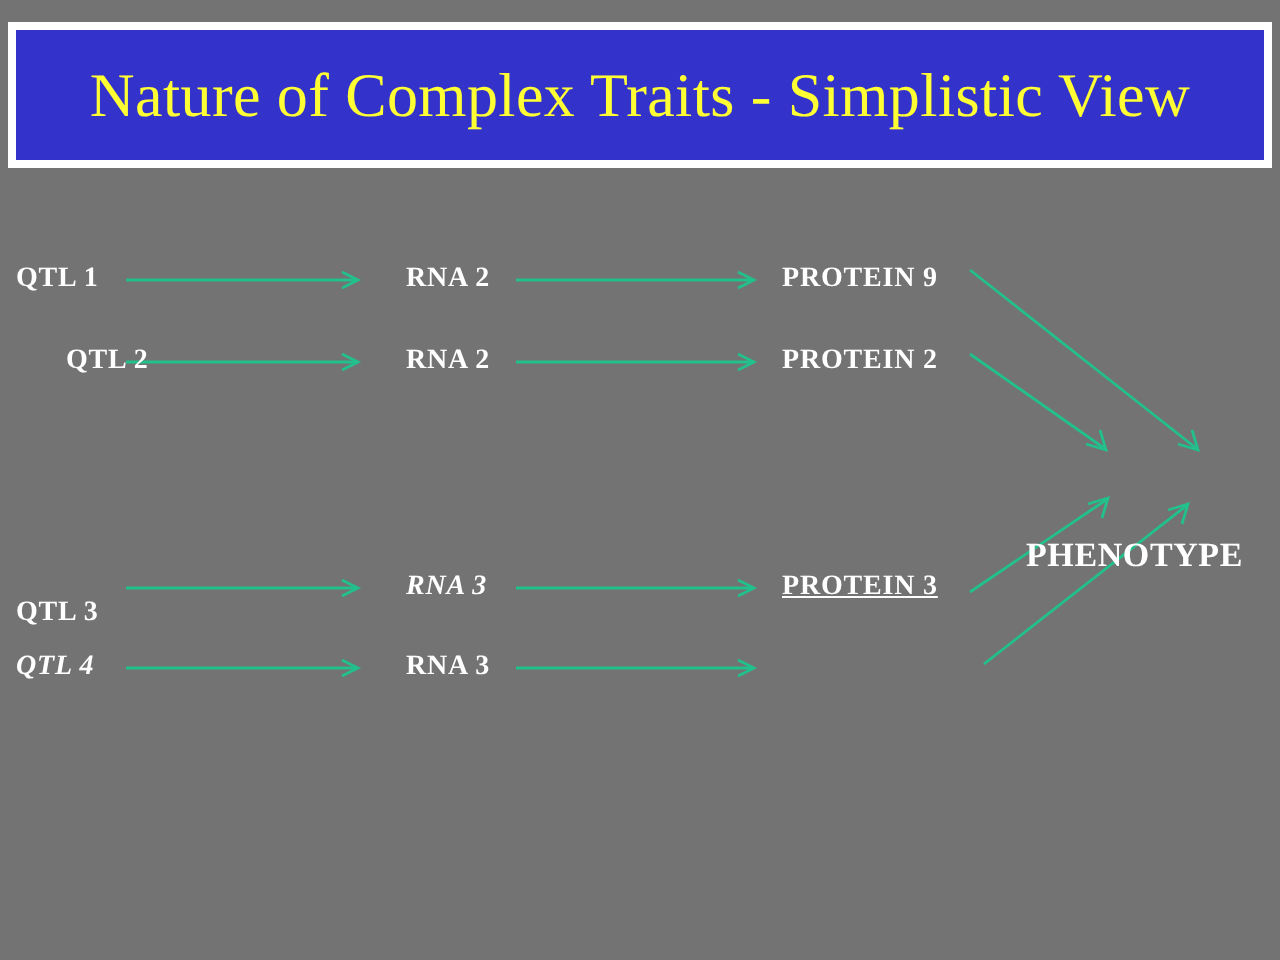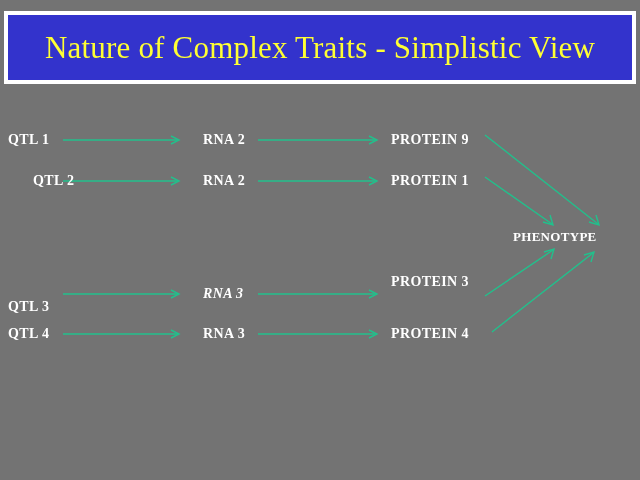--- a/index.html
+++ b/index.html
@@ -49,22 +49,23 @@
     color: #ffffff;
     font-family: "Liberation Serif", "DejaVu Serif", serif;
     font-size: 14px;
     font-variant: small-caps;
     font-weight: 700;
     letter-spacing: 0.4px;
     white-space: nowrap;
     line-height: 16px;
   }
   .node-label.phenotype {
-    font-size: 13px;
+    font-size: 17px;
     letter-spacing: 0.3px;
+    margin-top: 41px;
   }
 
   
   #arrow-layer {
     position: absolute;
     left: 0;
     top: 0;
     width: 640px;
     height: 480px;
     pointer-events: none;
@@ -148,27 +149,26 @@
 
     <g>
       <line class="arrow-line" x1="492" y1="332" x2="593" y2="253"></line>
       <polyline class="arrow-head" points="584,255 594,252 591,262"></polyline>
     </g>
   </svg>
 
   <div class="node-label" style="left:8px; top:132px;text-align:center;">QTL 1</div>
   <div class="node-label" style="left:8px; top:173px;margin-left:25px;">QTL 2</div>
   <div class="node-label" style="left:8px; top:286px;margin-top:13px;">QTL 3</div>
-  <div class="node-label" style="left:8px; top:326px;">QTL 4</div>
+  <div class="node-label" style="left:8px; top:326px;font-style:italic;">QTL 4</div>
 
   <div class="node-label" style="left:203px; top:132px;">RNA 2</div>
   <div class="node-label" style="left:203px; top:173px;">RNA 2</div>
   <div class="node-label" style="left:203px; top:286px;font-style:italic;">RNA 3</div>
   <div class="node-label" style="left:203px; top:326px;">RNA 3</div>
 
   <div class="node-label" style="left:391px; top:132px;">PROTEIN 9</div>
-  <div class="node-label" style="left:391px; top:173px;">PROTEIN 1</div>
-  <div class="node-label" style="left:391px; top:274px;">PROTEIN 3</div>
-  <div class="node-label" style="left:391px; top:326px;">PROTEIN 4</div>
+  <div class="node-label" style="left:391px; top:173px;">PROTEIN 2</div>
+  <div class="node-label" style="left:391px; top:286px;text-decoration:underline;">PROTEIN 3</div>
 
   <div class="node-label phenotype" style="left:513px; top:229px;">PHENOTYPE</div>
 
 </div>
 
 </body></html>

